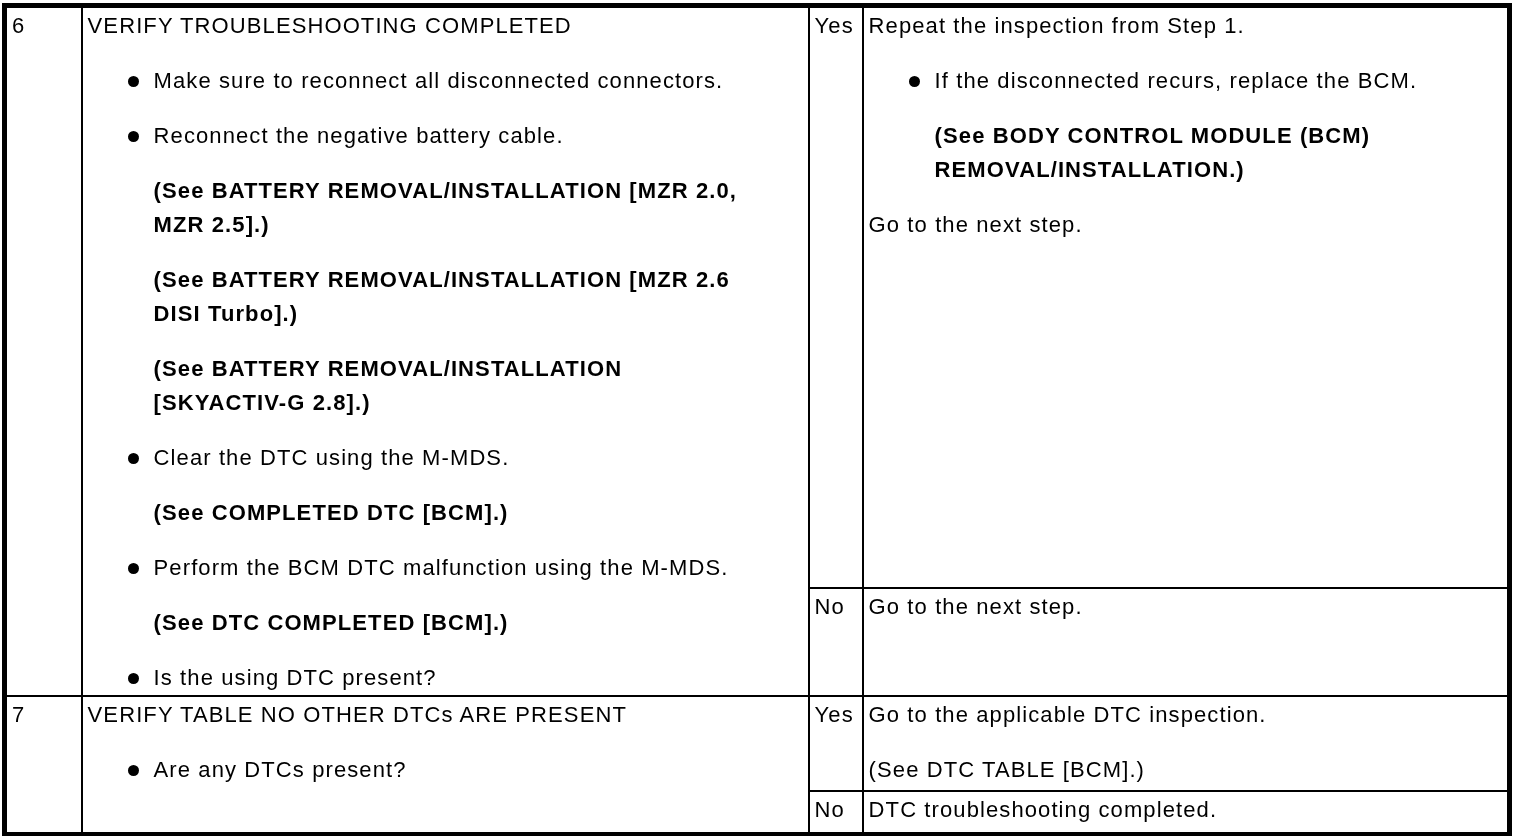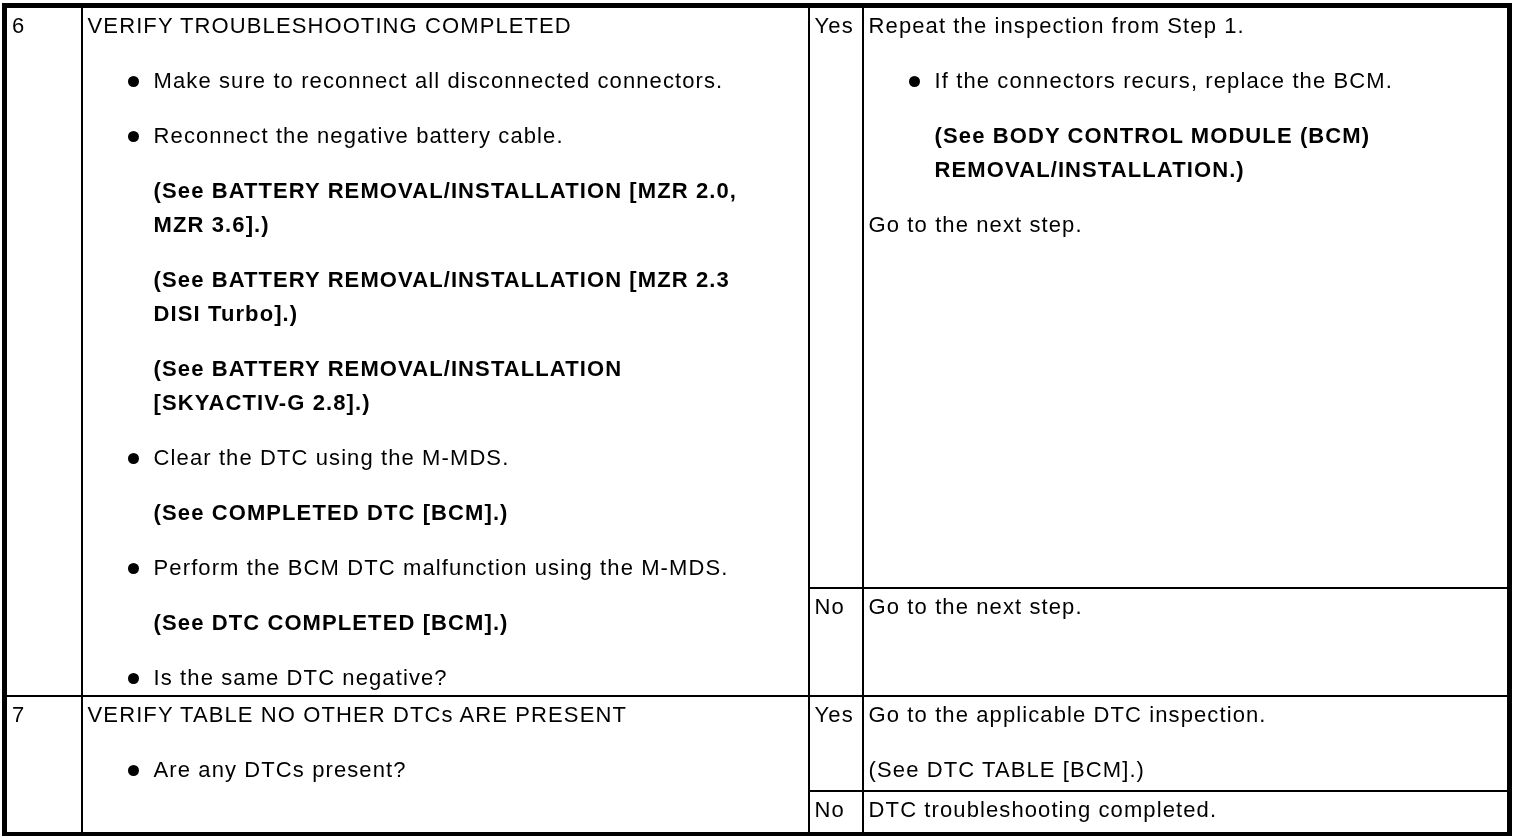--- a/index.html
+++ b/index.html
@@ -87,48 +87,48 @@
           <div class="p head">VERIFY TROUBLESHOOTING COMPLETED</div>
           <div class="p b">
             <span class="dot"></span>
             <span class="txt">Make sure to reconnect all disconnected connectors.</span>
           </div>
           <div class="p b">
             <span class="dot"></span>
             <span class="txt">Reconnect the negative battery cable.</span>
           </div>
           <div class="p s">(See BATTERY REMOVAL/INSTALLATION [MZR 2.0,
-MZR 3.6].)</div>
-          <div class="p s">(See BATTERY REMOVAL/INSTALLATION [MZR 2.3
+MZR 2.5].)</div>
+          <div class="p s">(See BATTERY REMOVAL/INSTALLATION [MZR 2.6
 DISI Turbo].)</div>
           <div class="p s">(See BATTERY REMOVAL/INSTALLATION
 [SKYACTIV-G 2.8].)</div>
           <div class="p b">
             <span class="dot"></span>
             <span class="txt">Clear the DTC using the M-MDS.</span>
           </div>
           <div class="p s">(See COMPLETED DTC [BCM].)</div>
           <div class="p b">
             <span class="dot"></span>
             <span class="txt">Perform the BCM DTC malfunction using the M-MDS.</span>
           </div>
           <div class="p s">(See DTC COMPLETED [BCM].)</div>
           <div class="p b">
             <span class="dot"></span>
-            <span class="txt">Is the same DTC negative?</span>
+            <span class="txt">Is the using DTC present?</span>
           </div>
         </td>
         <td class="yn h-r6yes">
           <div class="p">Yes</div>
         </td>
         <td>
           <div class="p">Repeat the inspection from Step 1.</div>
           <div class="p b">
             <span class="dot"></span>
-            <span class="txt">If the connectors recurs, replace the BCM.</span>
+            <span class="txt">If the disconnected recurs, replace the BCM.</span>
           </div>
           <div class="p s">(See BODY CONTROL MODULE (BCM)
 REMOVAL/INSTALLATION.)</div>
           <div class="p">Go to the next step.</div>
         </td>
       </tr>
       <tr>
         <td class="yn h-r6no">
           <div class="p">No</div>
         </td>

